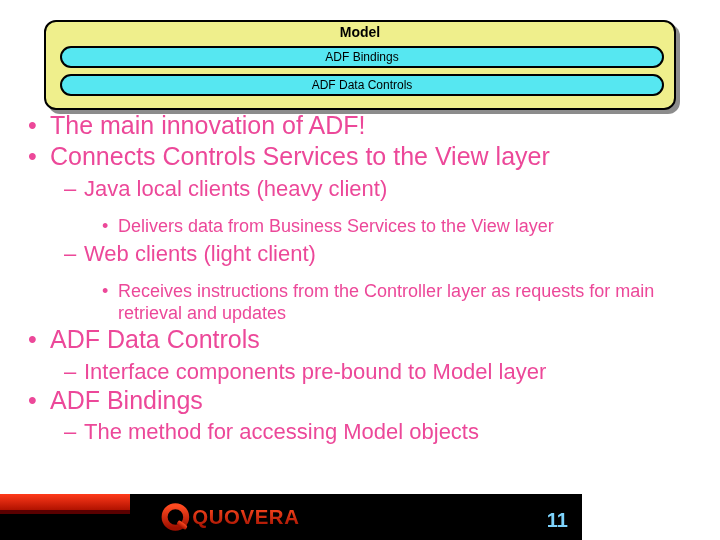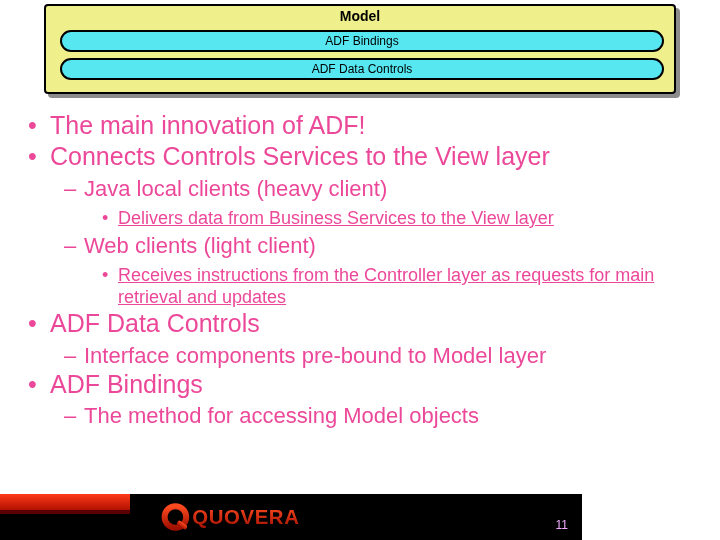--- a/index.html
+++ b/index.html
@@ -1,42 +1,42 @@
 <!DOCTYPE html>
 <html><head>
 <meta charset="utf-8">
 <style>
   * { box-sizing: border-box; margin: 0; padding: 0; }
   html, body { width: 720px; height: 540px; background: #ffffff; font-family: Arial, Helvetica, sans-serif; overflow: hidden; }
   .slide { position: relative; width: 720px; height: 540px; }
 
   
-  .diagram { position: absolute; left: 44px; top: 4px; width: 632px; height: 90px; background: #efef8c; border: 2px solid #000; border-radius: 4px; box-shadow: 4px 4px 0 rgba(0,0,0,0.45); }
+  .diagram { position: absolute; left: 44px; top: 20px; width: 632px; height: 90px; background: #efef8c; border: 2px solid #000; border-radius: 12px; box-shadow: 4px 4px 0 rgba(0,0,0,0.45); }
   .diagram-title { position: absolute; left: 0; right: 0; top: 2px; text-align: center; font-size: 14px; font-weight: bold; }
   .pill { position: absolute; left: 14px; width: 604px; height: 22px; background: #56e7f1; border: 2px solid #000; border-radius: 12px; text-align: center; font-size: 12px; line-height: 18px; }
   .pill.p1 { top: 24px; }
   .pill.p2 { top: 52px; }
 
   
   .content { position: absolute; left: 20px; top: 110px; width: 680px; color: #ec4899; }
   ul { list-style: none; }
   .lvl1 > li { font-size: 25px; line-height: 1.25; padding-left: 30px; position: relative; margin-bottom: 0px; }
   .lvl1 > li::before { content: "•"; position: absolute; left: 8px; top: 0; }
   .lvl2 > li { font-size: 22px; line-height: 1.25; padding-left: 34px; position: relative; margin-top: 2px; }
   .lvl2 > li::before { content: "–"; position: absolute; left: 14px; top: 0; }
-  .lvl3 > li { font-size: 18px; line-height: 1.2; padding-left: 34px; position: relative; margin-top: 6px; text-decoration: underline; }
+  .lvl3 > li { font-size: 18px; line-height: 1.2; padding-left: 34px; position: relative; margin-top: 14px; }
   .lvl3 > li::before { content: "•"; position: absolute; left: 18px; top: 0; }
 
   
   .footer { position: absolute; left: 0; bottom: 0; width: 582px; height: 46px; background: #000; }
   .footer-red { position: absolute; left: 0; top: 0; width: 130px; height: 16px; background: linear-gradient(to bottom, #ff3a1a, #b01200); }
   .footer-red2 { position: absolute; left: 0; top: 16px; width: 130px; height: 4px; background: #5a0000; }
   .logo { position: absolute; left: 152px; top: 6px; height: 34px; display: flex; align-items: center; }
   .logo svg { height: 30px; }
-  .page-num { position: absolute; right: 14px; bottom: 8px; color: #f0abfc; font-size: 12px; font-weight: normal; }
+  .page-num { position: absolute; right: 14px; bottom: 8px; color: #7dd3fc; font-size: 20px; font-weight: bold; }
 </style>
 </head>
 <body>
 
 <div class="slide">
 
   <div class="diagram">
     <div class="diagram-title">Model</div>
     <div class="pill p1">ADF Bindings</div>
     <div class="pill p2">ADF Data Controls</div>

